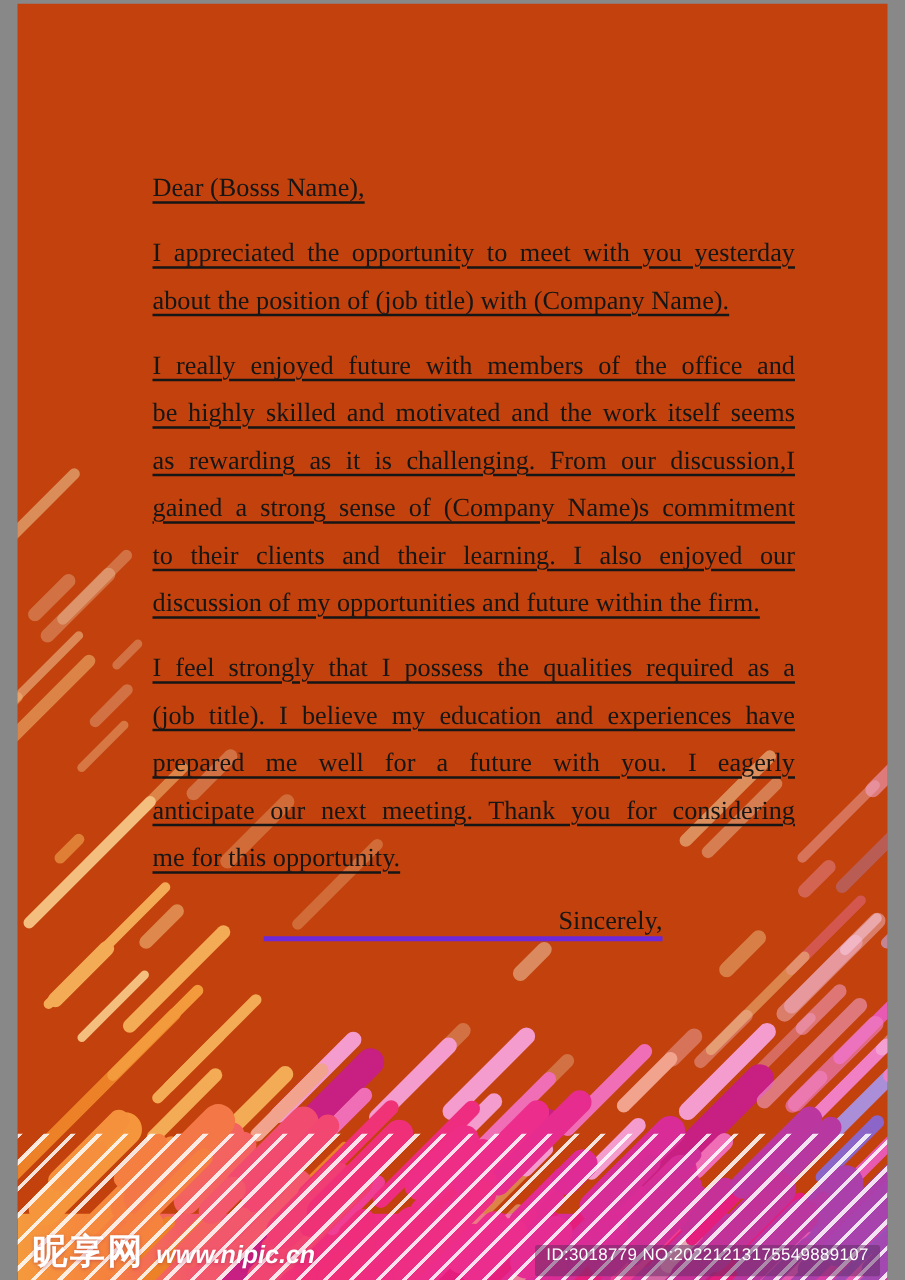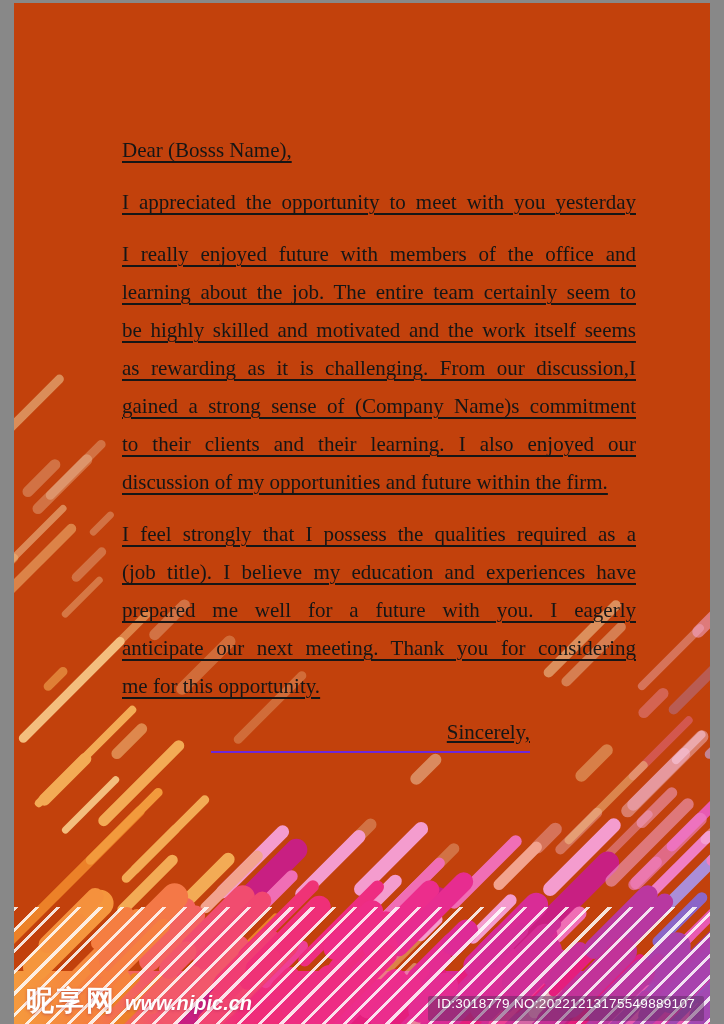--- a/index.html
+++ b/index.html
@@ -10,22 +10,22 @@
   #bar{position:absolute;left:0;right:0;bottom:0;height:56px;z-index:0;}
   #bar-stripes{position:absolute;left:0;right:0;bottom:0;height:120px;z-index:0;
       background:repeating-linear-gradient(135deg, rgba(255,255,255,.85) 0 3px, rgba(255,255,255,0) 3px 15px);}
   #letter{position:absolute;left:108px;top:128px;width:514px;z-index:2;
           font-size:21px;color:#161616;}
   .line{line-height:38px;text-align:justify;text-align-last:justify;
         text-decoration:underline;text-decoration-thickness:1.5px;text-underline-offset:3.5px;}
   .line.last{text-align-last:left;}
   .para{margin-bottom:14px;}
   #closing{margin-top:4px;}
-  .close-row{width:319px;margin-left:89px;border-bottom:2px solid #6d28d9;box-sizing:border-box;
-             display:flex;justify-content:flex-end;text-decoration:underline;}
+  .close-row{width:319px;margin-left:89px;border-bottom:4px solid #6d28d9;box-sizing:border-box;
+             display:flex;align-items:flex-end;justify-content:flex-end;}
   #close-row-1{height:34px;}
   #close-row-2{height:54px;}
   .close-text{line-height:26px;}
   #watermark{position:absolute;left:12px;bottom:7px;z-index:3;color:#fff;display:flex;
              align-items:baseline;gap:9px;text-shadow:0 1px 3px rgba(150,30,80,.45);
              font-family:"Liberation Sans",sans-serif;}
   #wm-cn{font-size:28px;font-weight:bold;letter-spacing:2px;}
   #wm-url{font-size:20px;font-weight:bold;font-style:italic;}
   #id-stamp{position:absolute;right:6px;bottom:6px;z-index:3;height:25px;line-height:25px;
             padding:0 9px;background:rgba(93,44,95,.48);color:#fff;border-radius:2px;
@@ -265,24 +265,24 @@
       <div id="bar-stripes"></div>
   </div>
 
   <div id="letter">
     <div class="para">
       <div class="line last">Dear (Bosss Name),</div>
     </div>
     <div id="paragraphs">
         <div class="para">
           <div class="line">I appreciated the opportunity to meet with you yesterday</div>
+          <div class="line last">about the position of (job title) with (Company Name).</div>
         </div>
         <div class="para">
           <div class="line">I really enjoyed future with members of the office and</div>
-          <div class="line">learning about the job. The entire team certainly seem to</div>
           <div class="line">be highly skilled and motivated and the work itself seems</div>
           <div class="line">as rewarding as it is challenging. From our discussion,I</div>
           <div class="line">gained a strong sense of (Company Name)s commitment</div>
           <div class="line">to their clients and their learning. I also enjoyed our</div>
           <div class="line last">discussion of my opportunities and future within the firm.</div>
         </div>
         <div class="para">
           <div class="line">I feel strongly that I possess the qualities required as a</div>
           <div class="line">(job title). I believe my education and experiences have</div>
           <div class="line">prepared me well for a future with you. I eagerly</div>

